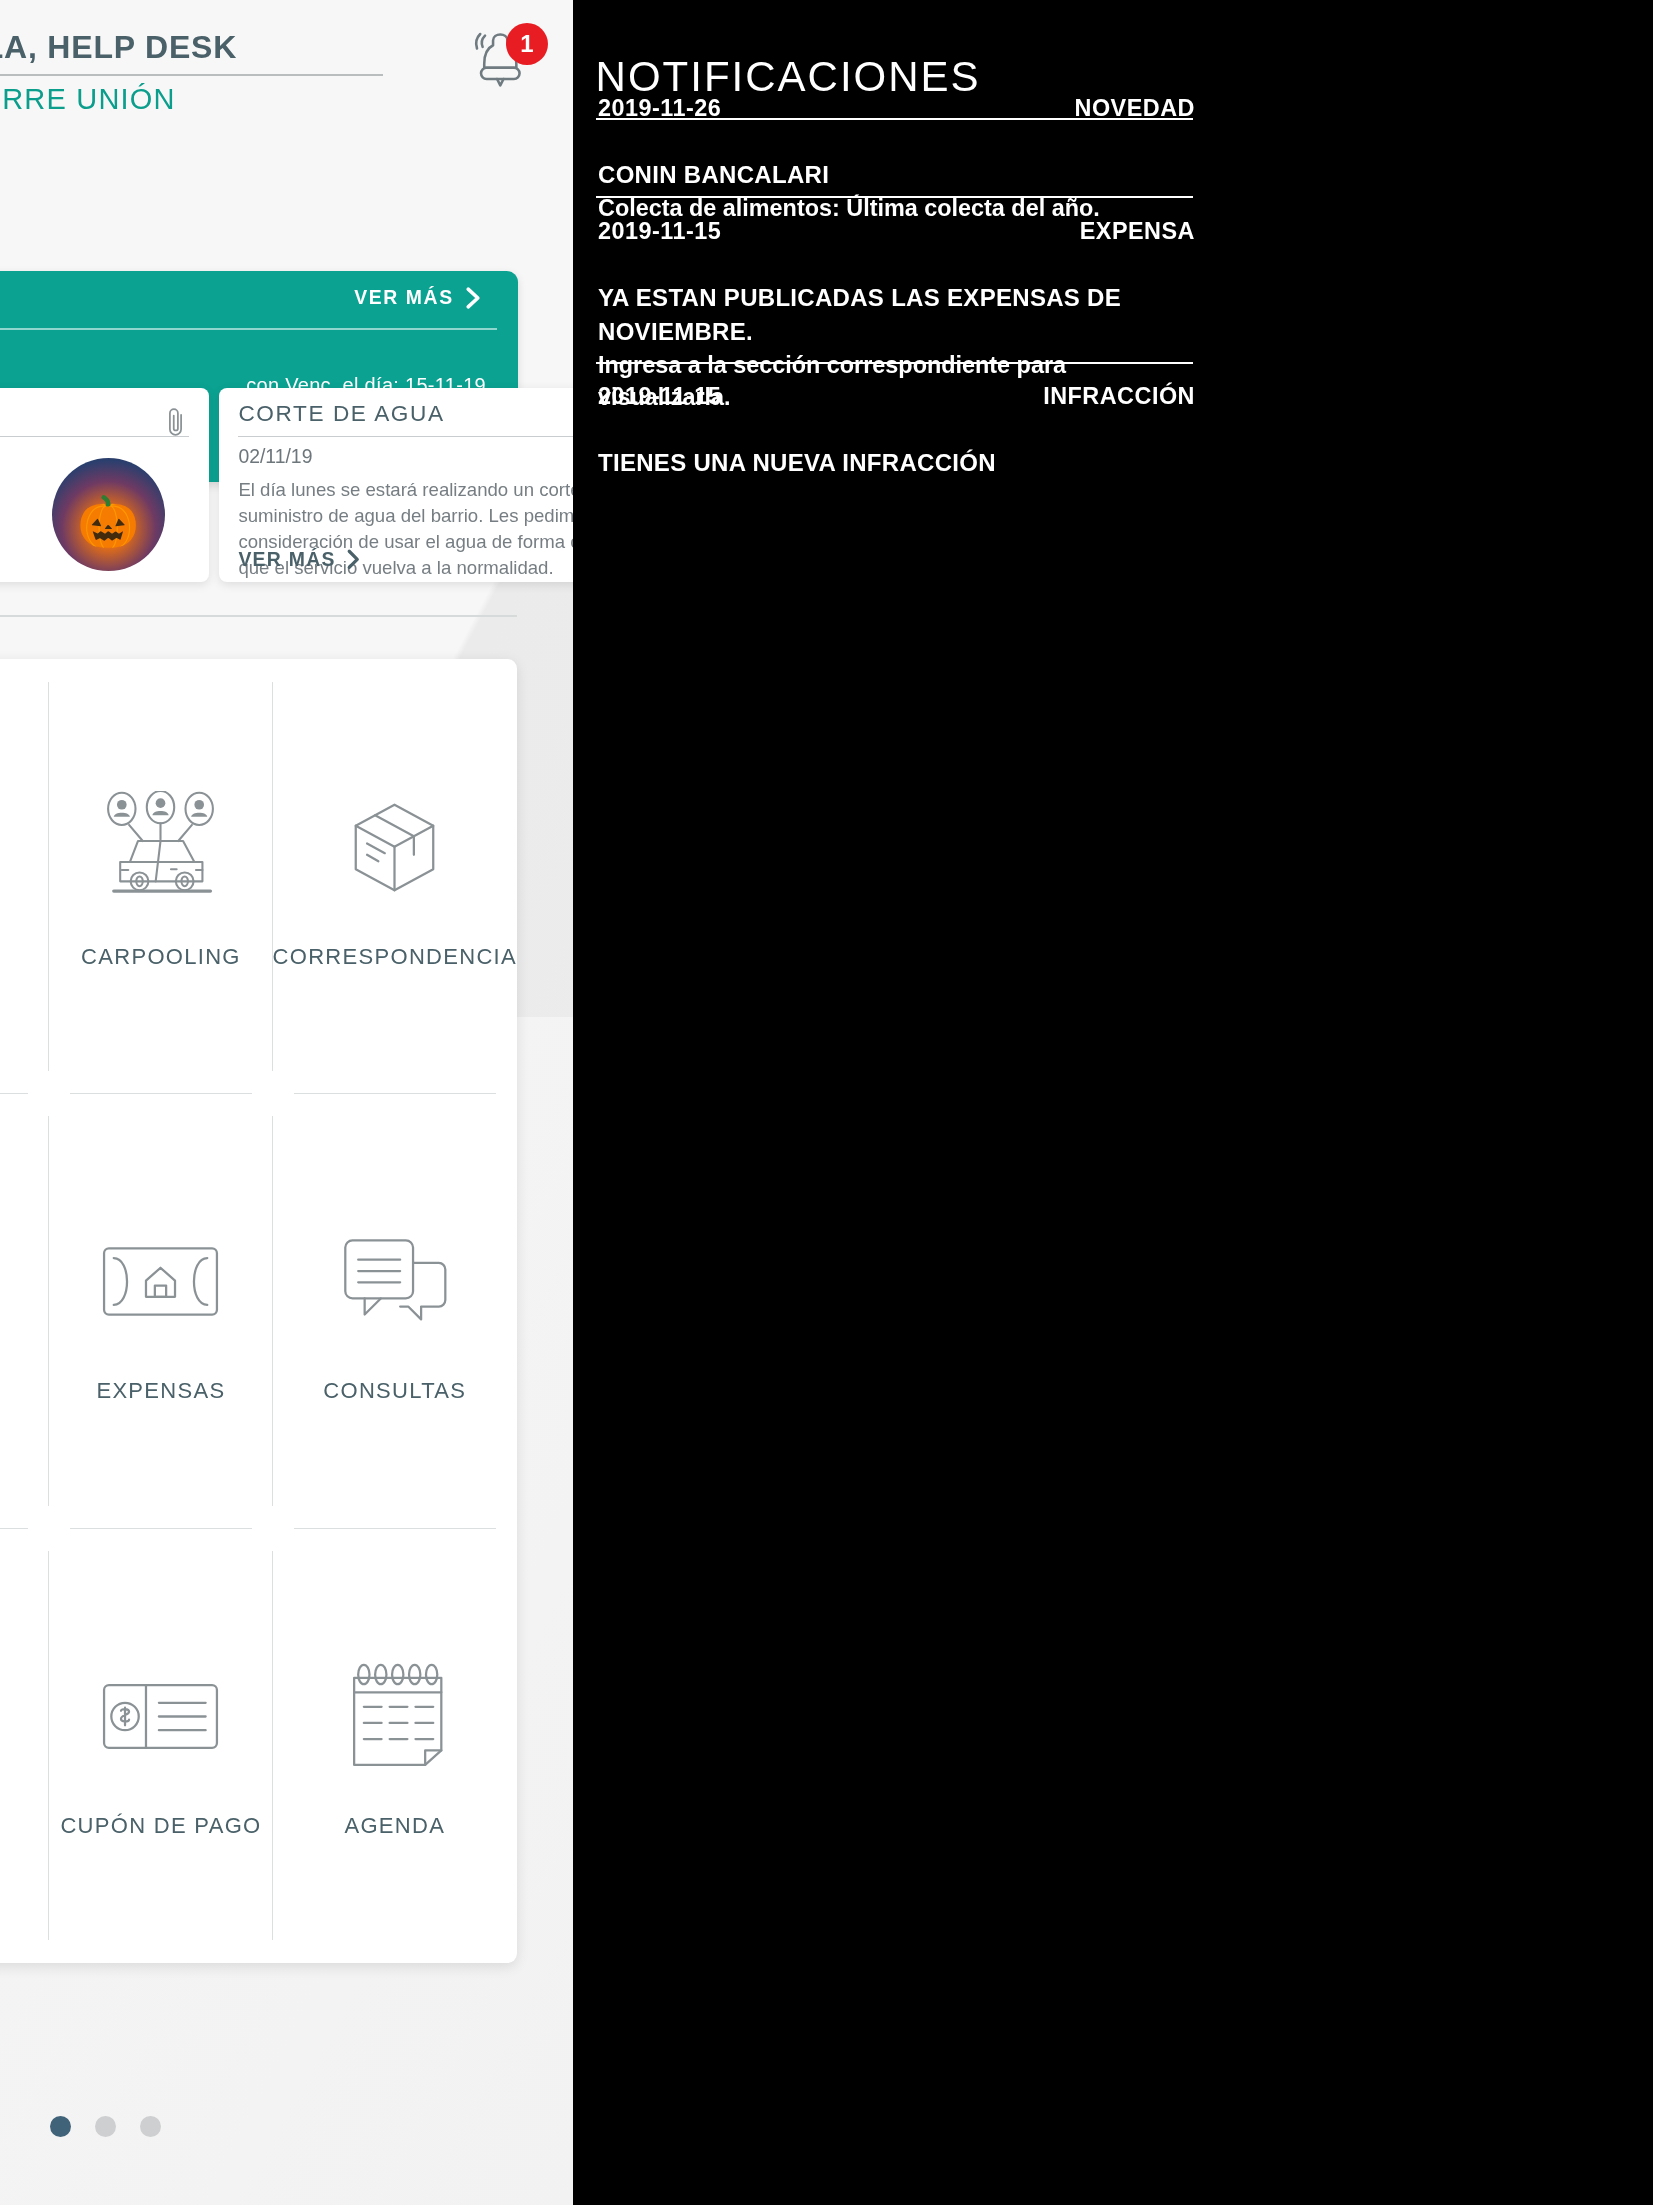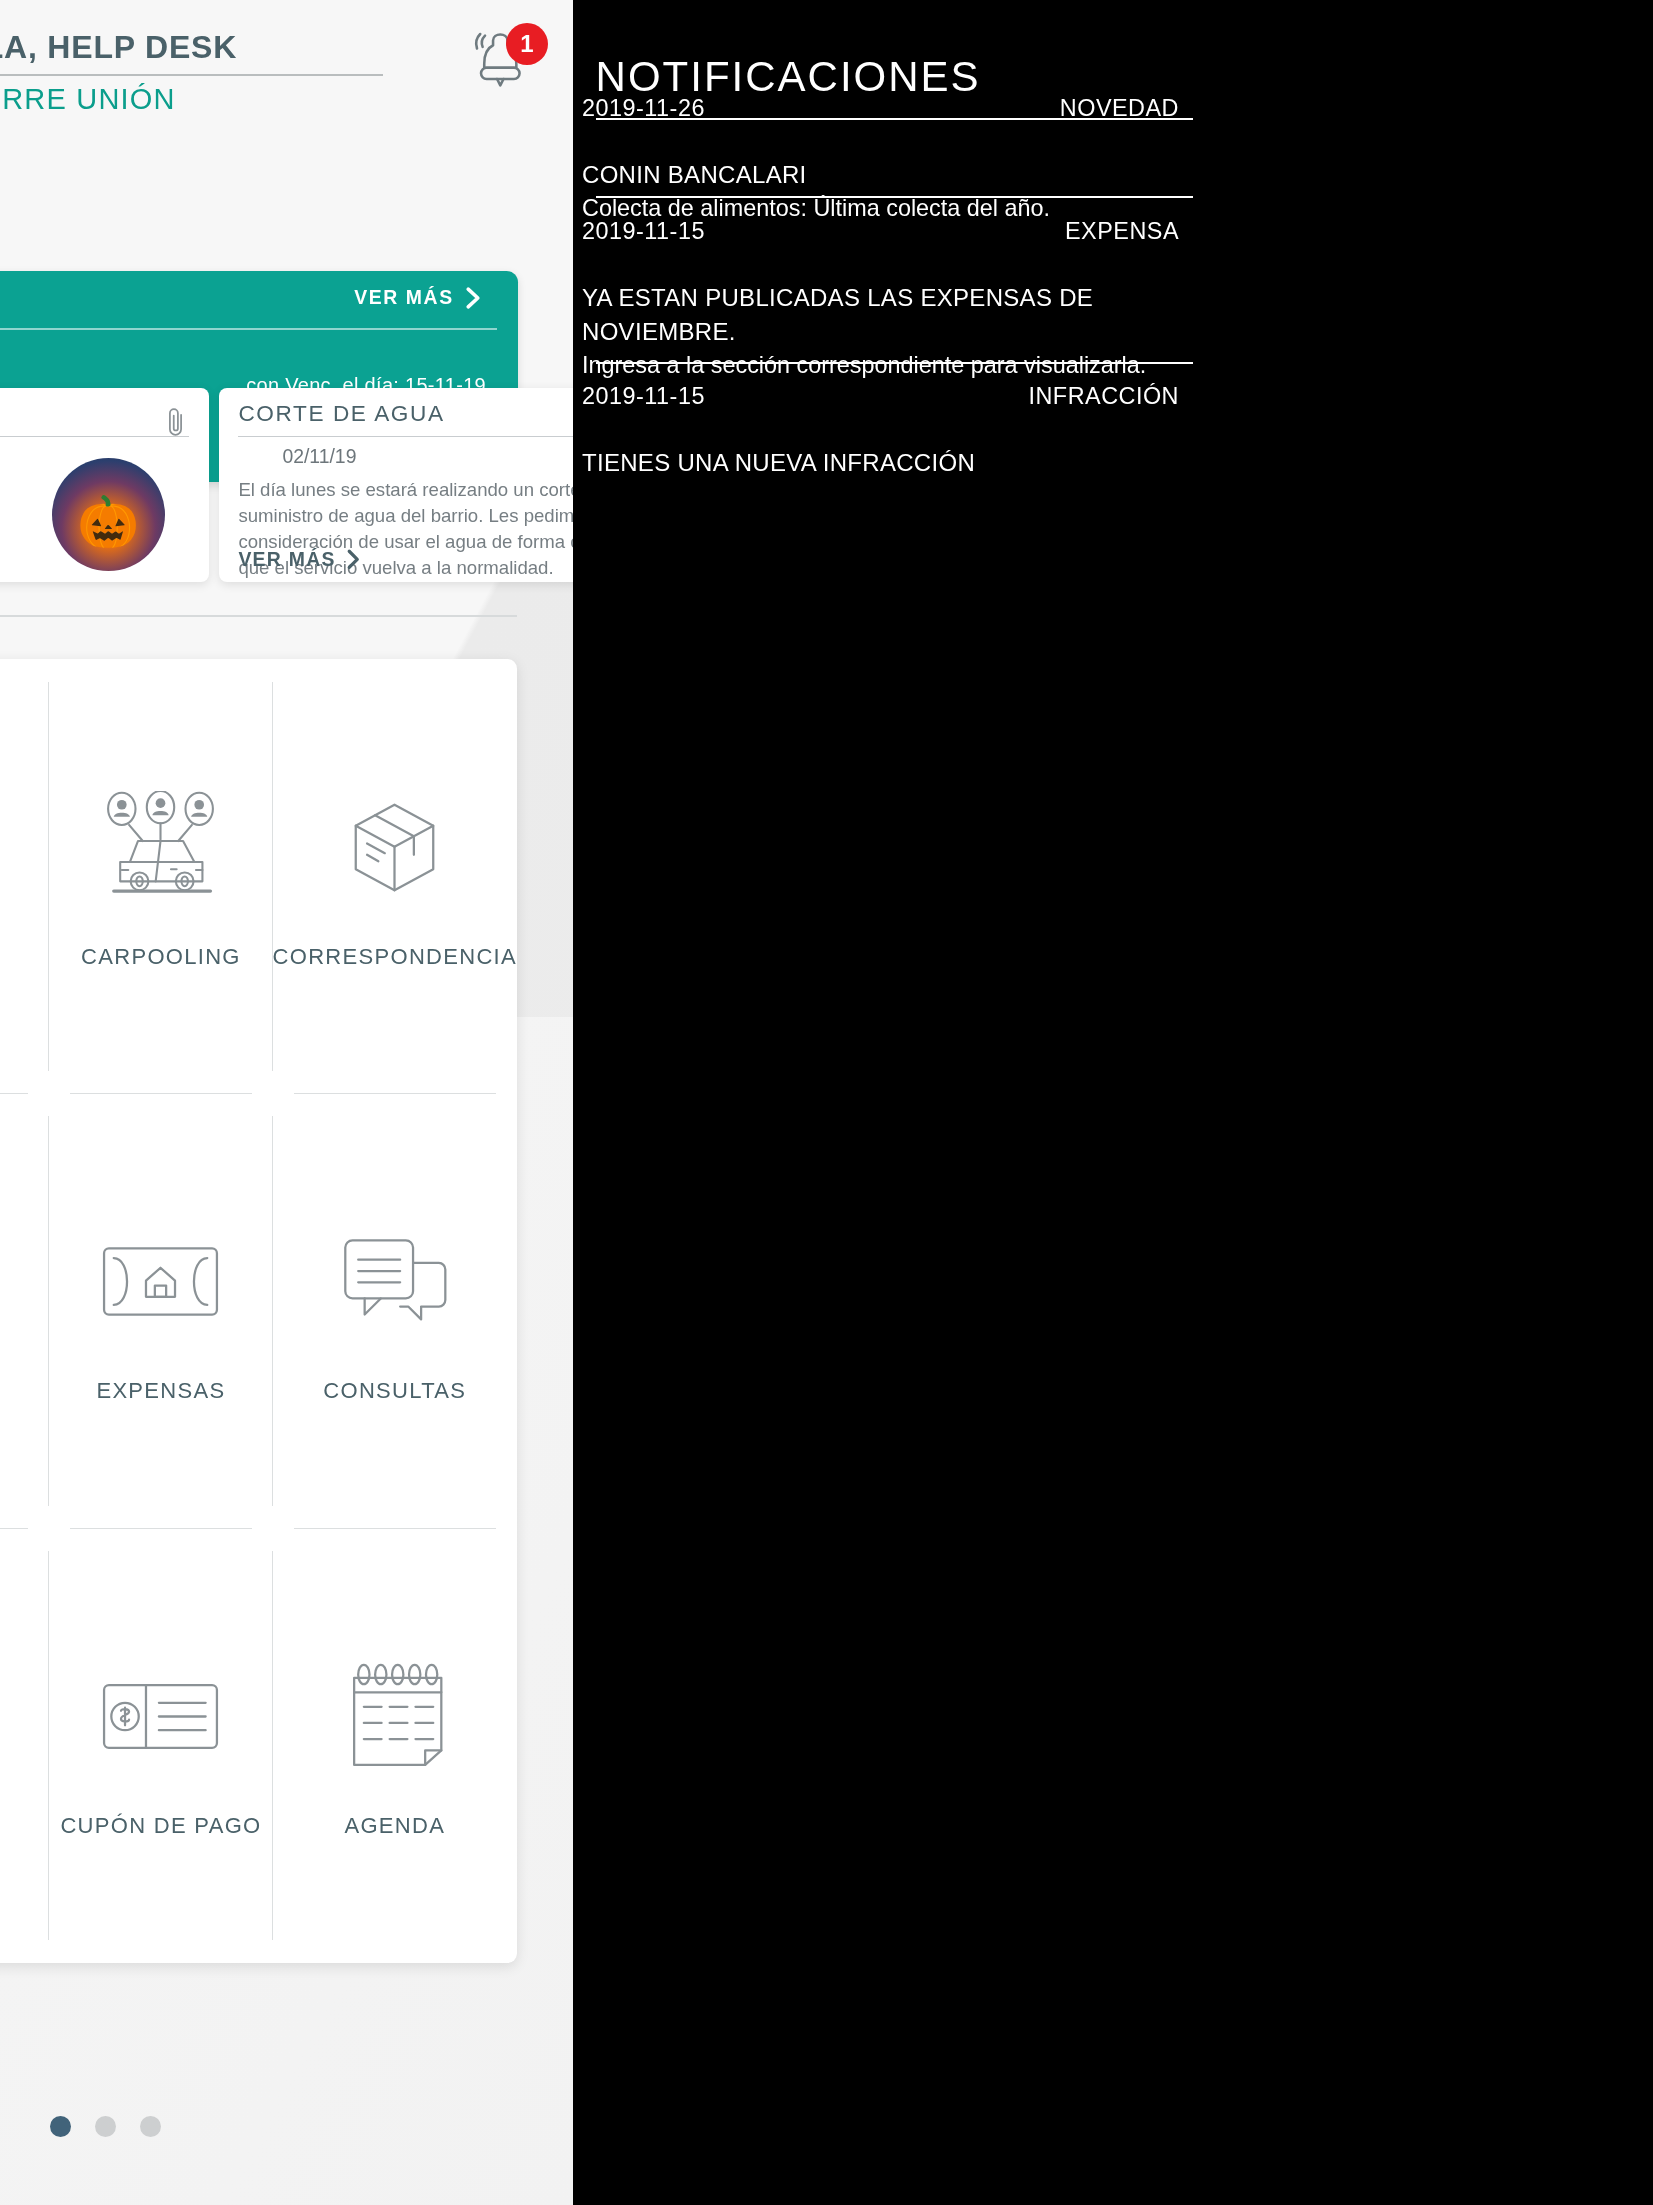--- a/index.html
+++ b/index.html
@@ -105,21 +105,21 @@
   .pumpkin-face{
     position:absolute; left:50%; top:57%; transform:translate(-50%,-50%);
     font-size:50px; line-height:1; color:#ffb43a; filter:blur(0.3px);
   }
   .news-title{
     position:absolute; left:19.4px; top:13px;
     font-size:22.6px; letter-spacing:1.6px; color:#4a6169; font-weight:400;
   }
   .news-date{
     position:absolute; left:19.4px; top:57px;
-    font-size:19.4px; color:#6d767b;margin-left:44px;
+    font-size:19.4px; color:#6d767b;
   }
   .news-body{
     position:absolute; left:19.4px; top:89px; width:452px;
     font-size:18.6px; line-height:26px; color:#767e83;
   }
   .news-vermas{
     position:absolute; left:19.4px; top:160px;
     font-size:19.4px; font-weight:700; letter-spacing:1.3px; color:#4a6169;
     display:flex; align-items:center; gap:9.7px;
   }
@@ -175,21 +175,21 @@
     padding:0; box-sizing:border-box;
   }
   #notif-title{
     position:absolute; left:22.6px; top:53px;
     font-size:42px; letter-spacing:2px; font-weight:400; color:#ffffff;
   }
   #notif-title-rule{
     position:absolute; left:22.6px; top:118px; width:597px; height:1.6px;
     background:#fff;
   }
-  .notif-item{ position:absolute; left:9px; width:597px; }
+  .notif-item{ position:absolute; left:25px; width:597px;font-weight:bold; }
   .notif-meta{
     display:flex; justify-content:space-between; align-items:baseline;
     font-size:23.4px; letter-spacing:0.5px; color:#fff;
   }
   .notif-heading{
     margin-top:36px; font-size:24px; letter-spacing:0.3px; line-height:34px; color:#fff;
   }
   .notif-text{
     font-size:23.4px; line-height:32px; color:#fff;
   }

